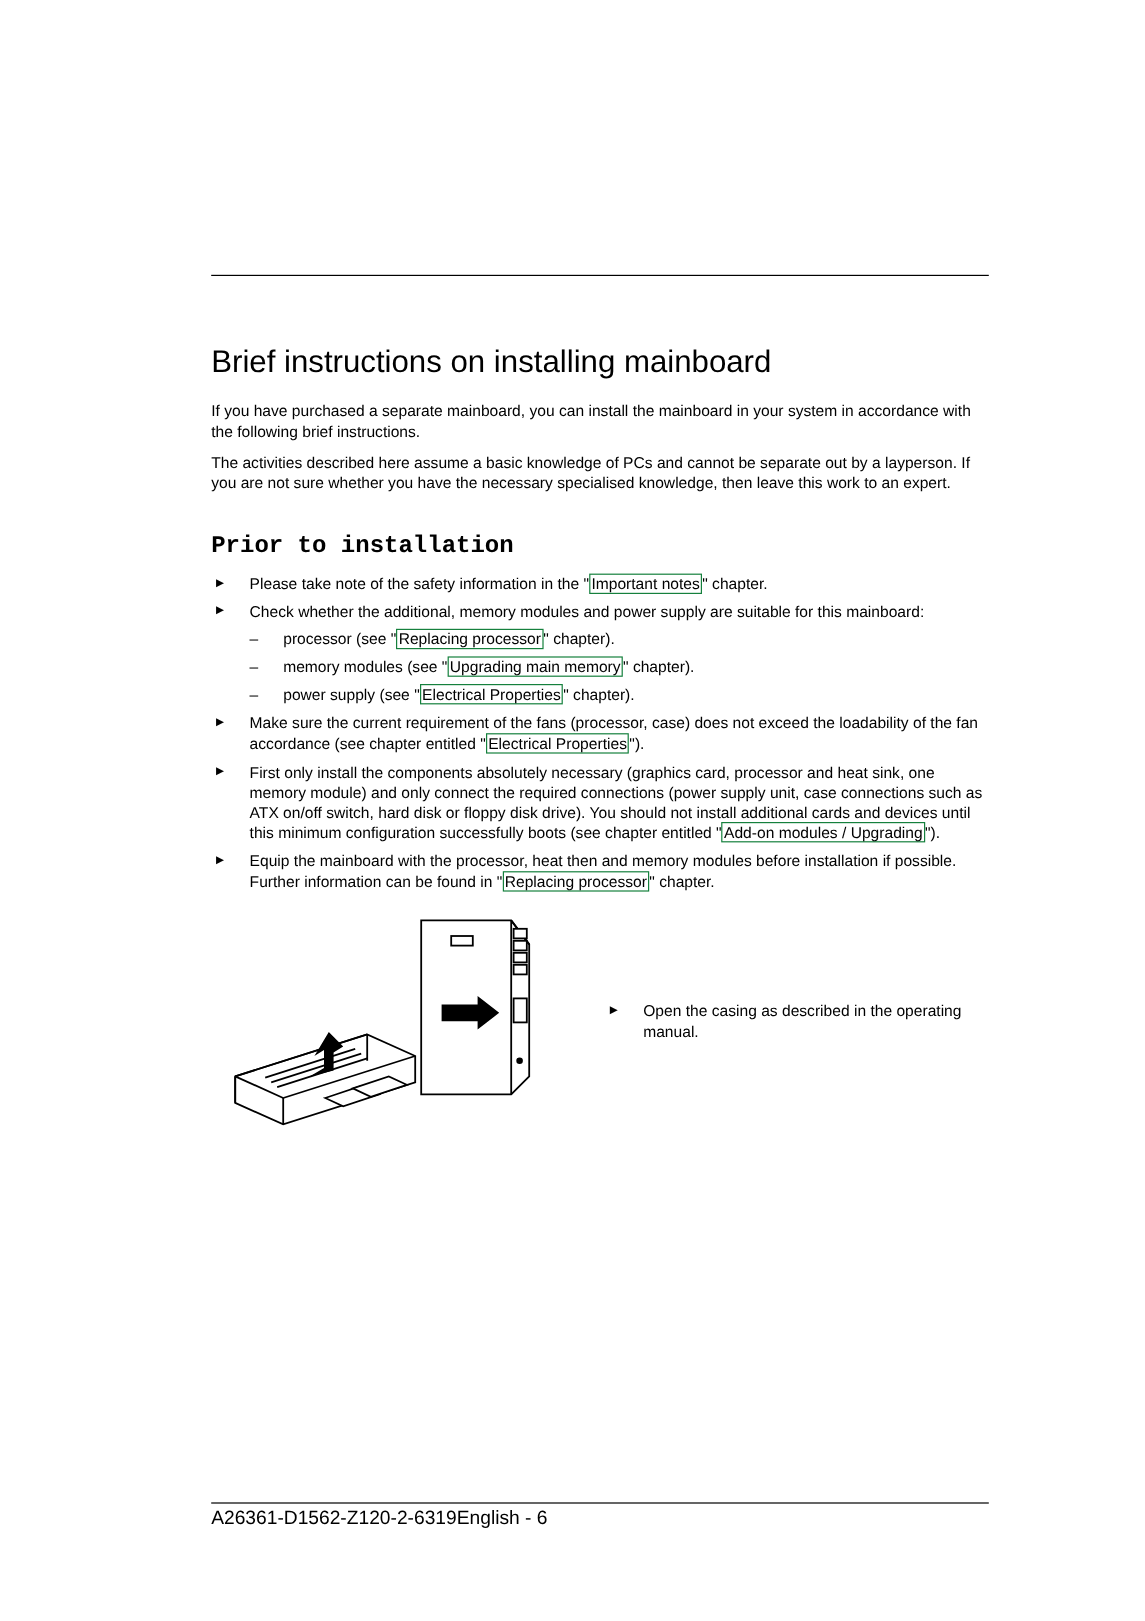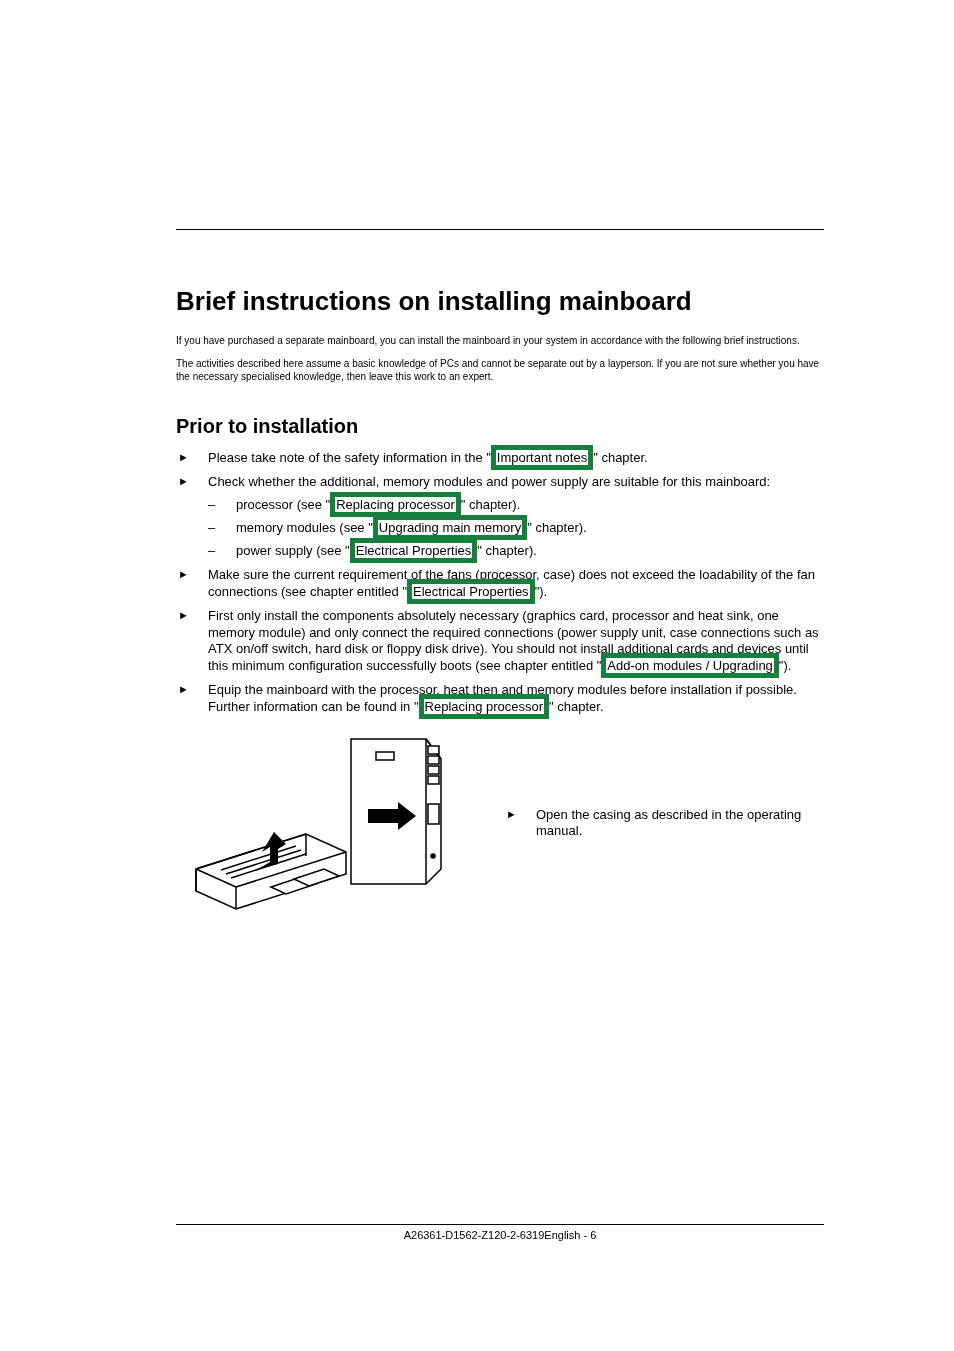--- a/index.html
+++ b/index.html
@@ -13,35 +13,36 @@
   .page {
     padding: 229px 130px 90px 176px;
     box-sizing: border-box;
   }
   .top-rule {
     border-top: 1.5px solid #000;
     margin-bottom: 56px;
   }
   h1 {
     font-size: 26px;
-    font-weight: bold;
+    font-weight: normal;
     margin: 0 0 18px 0;
   }
   h2 {
     font-size: 20px;
     font-weight: bold;
     margin: 32px 0 12px 0;
+    font-family: Liberation Mono, monospace;
   }
   h3 {
     font-size: 15px;
     font-weight: bold;
     margin: 26px 0 10px 0;
   }
   p {
-    font-size: 10px;
+    font-size: 13px;
     line-height: 1.28;
     margin: 10px 0;
   }
   .bullet-list, .dash-list {
     list-style: none;
     padding: 0;
     margin: 6px 0;
   }
   .bullet-list > li {
     position: relative;
@@ -68,21 +69,21 @@
     line-height: 1.3;
     margin: 6px 0;
   }
   .dash-list > li::before {
     content: "–";
     position: absolute;
     left: 0;
     top: 0;
   }
   .linkish {
-    border: 5px solid #15803d;
+    border: 1px solid #15803d;
     padding: 0 1px;
   }
   .figure-row {
     display: flex;
     align-items: center;
     margin-top: 8px;
   }
   .figure-box {
     flex: 0 0 300px;
   }
@@ -95,22 +96,22 @@
   }
   .figure-text .bullet-list > li {
     margin-top: 0;
   }
   .bottom-rule {
     border-top: 1.5px solid #000;
     margin-top: 300px;
   }
   .footer {
     display: flex;
-    justify-content: center;
-    font-size: 11px;
+    justify-content: flex-start;
+    font-size: 16px;
     padding-top: 4px;
   }
 </style>
 </head>
 <body>
 
 <div class="page">
   <div class="top-rule"></div>
 
   <h1>Brief instructions on installing mainboard</h1>
@@ -132,21 +133,21 @@
         </li>
         <li>
           <span>memory modules (see "</span><span class="linkish">Upgrading main memory</span><span>" chapter).</span>
         </li>
         <li>
           <span>power supply (see "</span><span class="linkish">Electrical Properties</span><span>" chapter).</span>
         </li>
       </ul>
     </li>
     <li>
-      <span>Make sure the current requirement of the fans (processor, case) does not exceed the loadability of the fan connections (see chapter entitled "</span><span class="linkish">Electrical Properties</span><span>").</span>
+      <span>Make sure the current requirement of the fans (processor, case) does not exceed the loadability of the fan accordance (see chapter entitled "</span><span class="linkish">Electrical Properties</span><span>").</span>
     </li>
     <li>
       <span>First only install the components absolutely necessary (graphics card, processor and heat sink, one memory module) and only connect the required connections (power supply unit, case connections such as ATX on/off switch, hard disk or floppy disk drive). You should not install additional cards and devices until this minimum configuration successfully boots (see chapter entitled "</span><span class="linkish">Add-on modules / Upgrading</span><span>").</span>
     </li>
   </ul>
 
 
   <ul class="bullet-list">
     <li>
       <span>Equip the mainboard with the processor, heat then and memory modules before installation if possible. Further information can be found in "</span><span class="linkish">Replacing processor</span><span>" chapter.</span>

